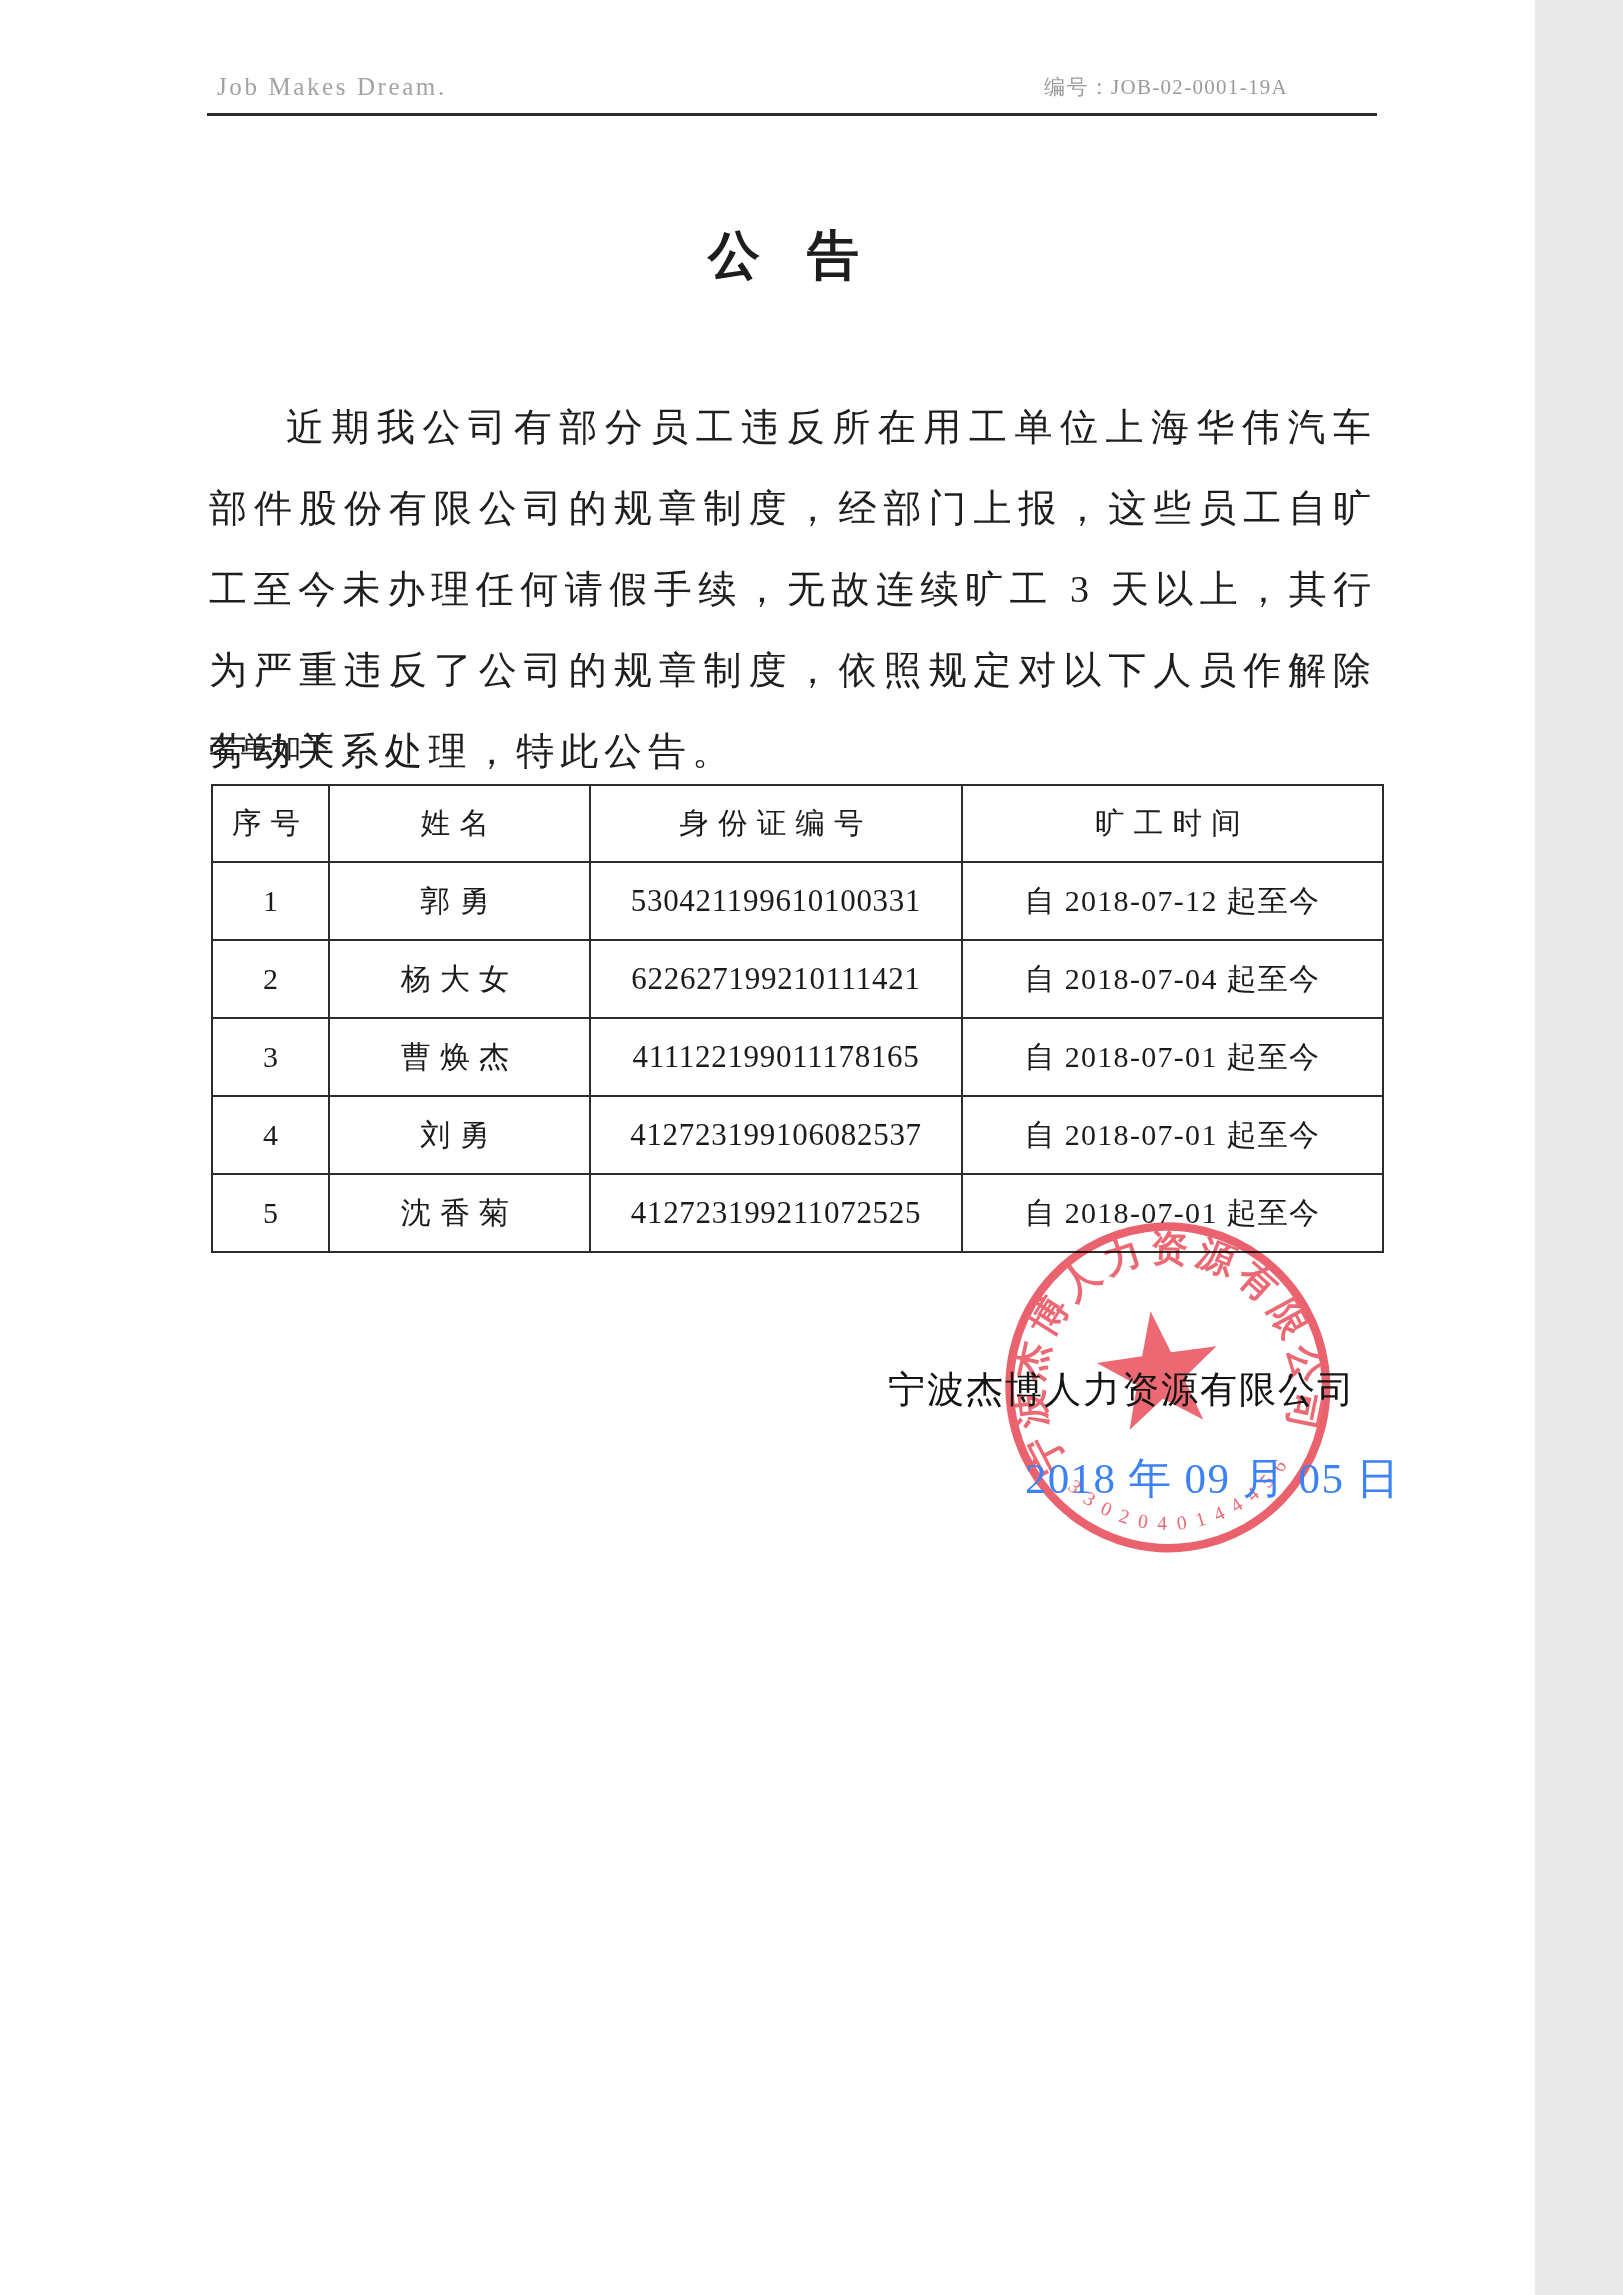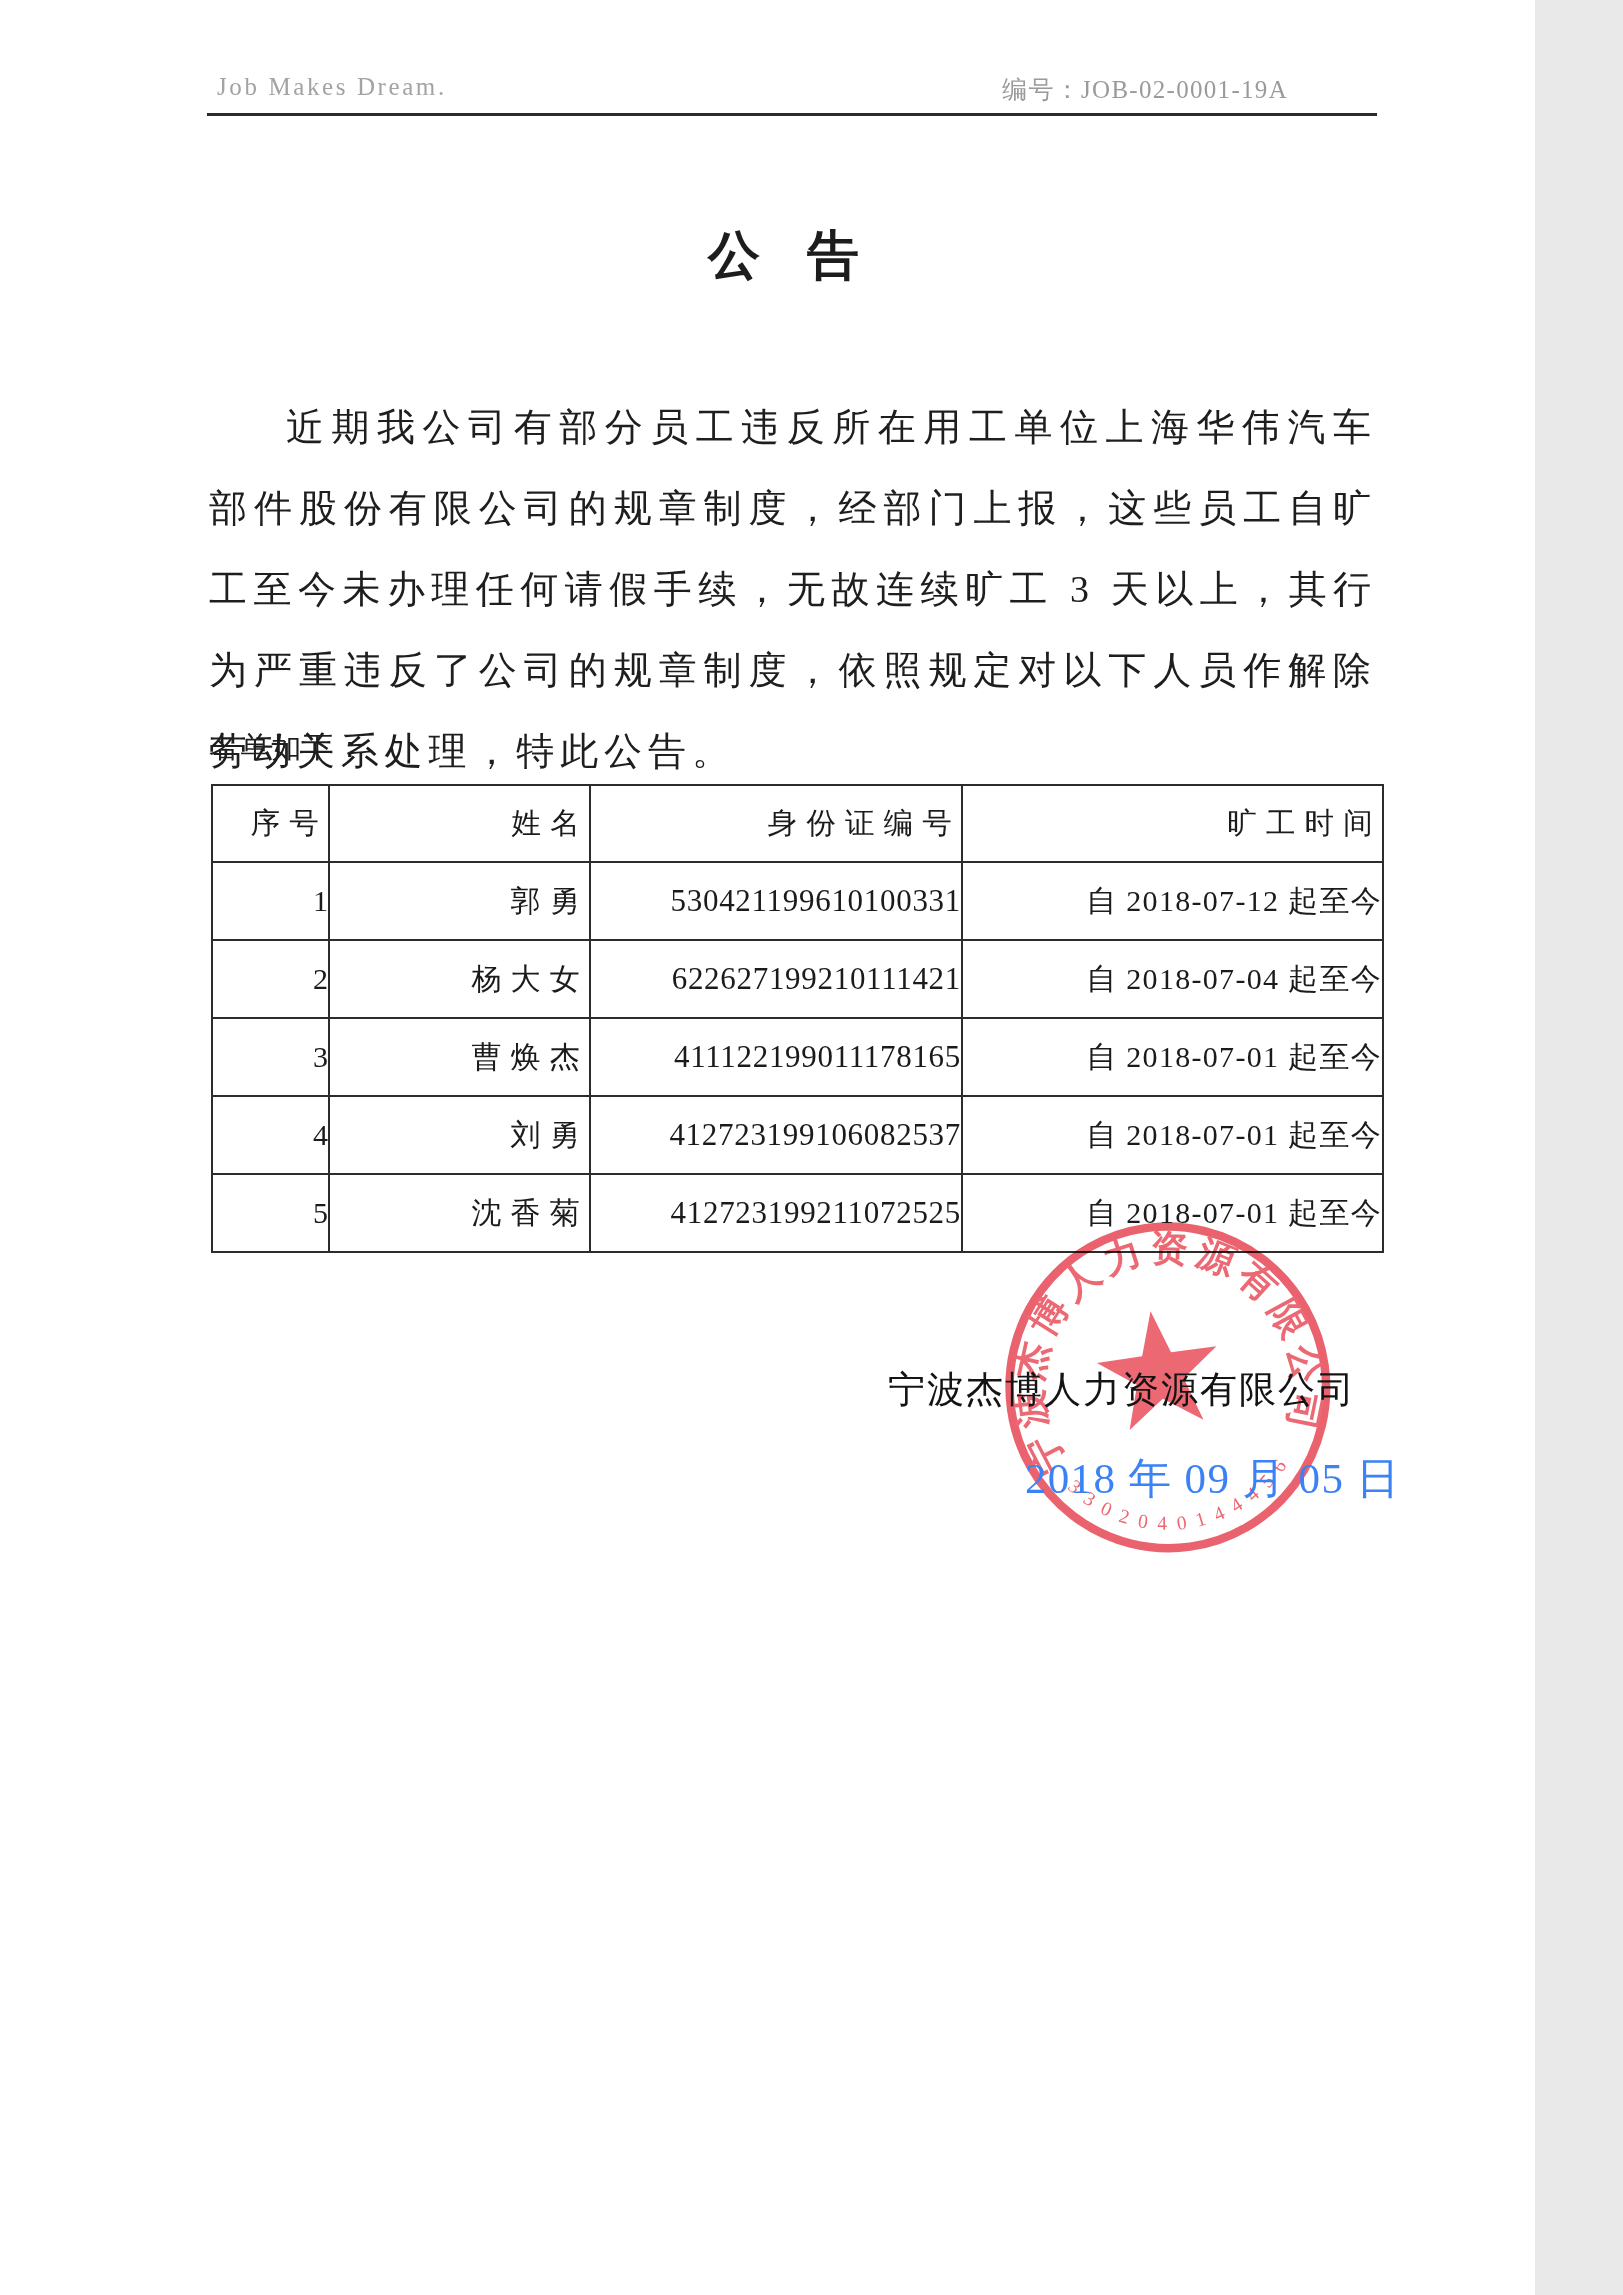--- a/index.html
+++ b/index.html
@@ -5,21 +5,21 @@
   html,body{margin:0;padding:0;background:#e9e9e9;}
   .page{
     position:relative; width:1535px; height:2295px; background:#ffffff;
     font-family:"Liberation Serif","DejaVu Serif",serif; overflow:hidden;
   }
   .abs{position:absolute;}
   .hdr-slogan{
     left:217px; top:73px; font-size:25px; color:#a3a3a3; letter-spacing:2.6px;
   }
   .hdr-docnum{
-    top:73px; right:247px; font-size:25px; color:#9a9a9a; letter-spacing:1.3px;
+    top:73px; right:247px; font-size:21px; color:#9a9a9a; letter-spacing:1.3px;
   }
   .hdr-rule{
     left:207px; top:113px; width:1170px; height:3.3px; background:#2b2b2b;
   }
   .title{
     left:209px; top:221px; width:1166px; text-align:center;
     font-size:52px; font-weight:bold; color:#1d1d1d; letter-spacing:17px;
   }
   .body-par{
     left:209px; top:387px; width:1168px;
@@ -28,21 +28,21 @@
   }
   .list-intro{
     left:209px; top:728px; font-size:29.5px; letter-spacing:2px; color:#1e1e1e;
   }
   table.roster{
     position:absolute; left:211px; top:784px; width:1171px;
     border-collapse:collapse; table-layout:fixed;
     border:2.6px solid #242424; font-size:30px; color:#1b1b1b;
   }
   table.roster th, table.roster td{
-    border:2px solid #2c2c2c; text-align:right; vertical-align:middle;
+    border:2px solid #2c2c2c; text-align:center; vertical-align:middle;
     padding:0; font-weight:normal; overflow:hidden;
   }
   tr.hdr-row{height:77px;}
   tr.data-row{height:78px;}
   th.c-hdr{letter-spacing:9.2px; font-size:29.5px;}
   td.c-idx{font-size:30px;}
   td.c-name{letter-spacing:9.2px;}
   td.c-id{font-size:31px; letter-spacing:0.7px;}
   td.c-time{letter-spacing:1.3px;margin-left:16px;}
   .sig-company{

